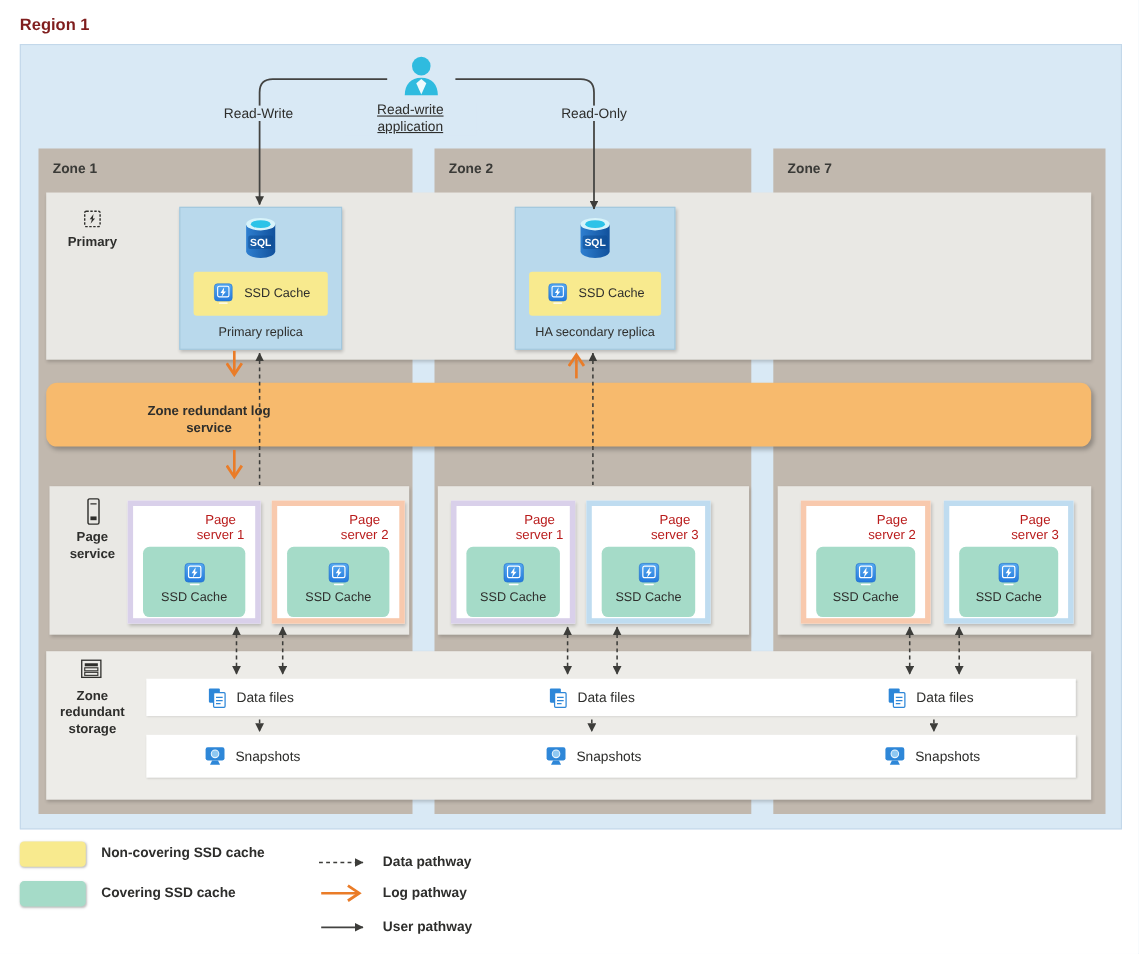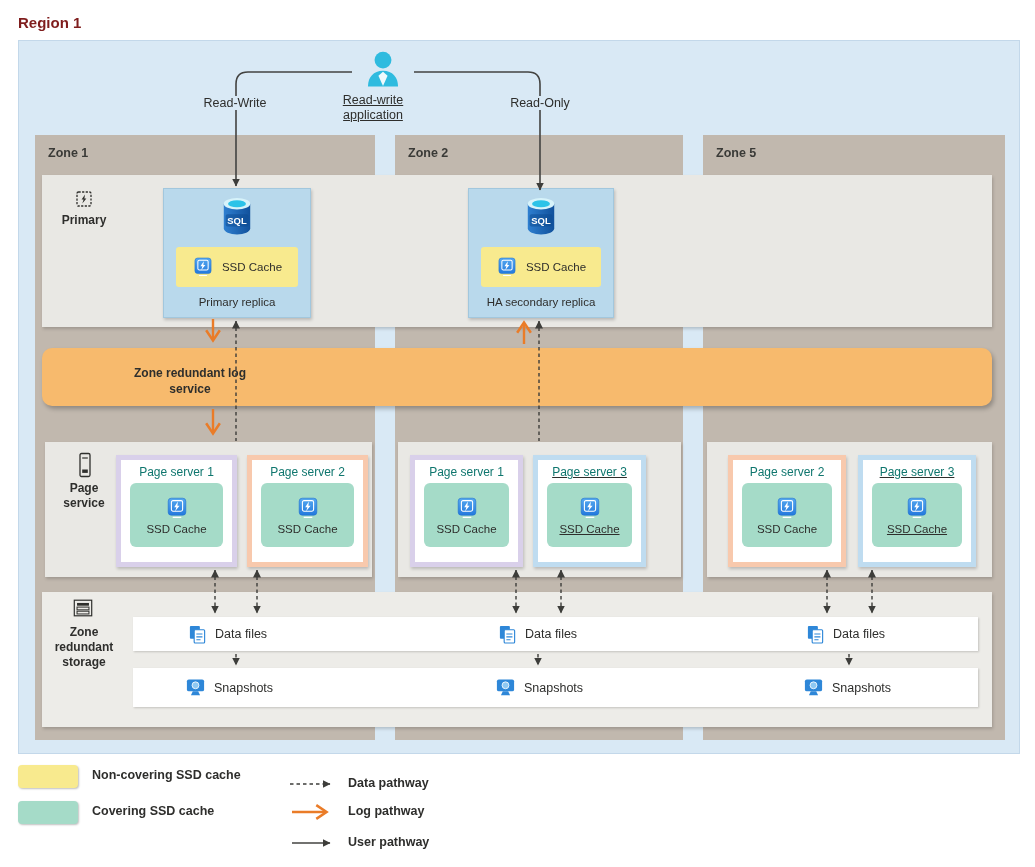--- a/index.html
+++ b/index.html
@@ -24,22 +24,22 @@
   .sql-ic{display:block;margin:8px auto 0;width:34px;height:40px;}
   .cache-box{position:absolute;left:12px;right:12px;top:58px;height:40px;border-radius:3px;
              display:flex;align-items:center;justify-content:center;gap:8px;}
   .cache-yellow{background:#f8ea8e;}
   .cache-green{background:#a5dbc8;}
   .cache-lbl{font-size:11.5px;color:#2e2e2c;text-align:center;}
   .replica-caption{position:absolute;left:0;right:0;bottom:9px;text-align:center;font-size:11.5px;color:#2e2e2c;}
   .ps-box{top:455px;height:112px;background:#ffffff;box-shadow:1px 2px 3px rgba(0,0,0,.2);z-index:5;box-sizing:border-box;}
   .ps-b1{border:5px solid #d9d0ea;}
   .ps-b2{border:5px solid #f8c9ad;}
-  .ps-b3{border:5px solid #bfdcf0;text-decoration:underline;}
-  .ps-title{margin-top:5px;text-align:center;font-size:12px;color:#0f766e;}
+  .ps-b3{border:5px solid #bfdcf0;}
+  .ps-title{margin-top:5px;text-align:center;font-size:12px;color:#b91c1c;padding-left:48px;}
   .ps-cache{margin:4px 9px 0;height:64px;border-radius:6px;background:#a5dbc8;
             display:flex;flex-direction:column;align-items:center;justify-content:center;gap:3px;}
   .file-group{display:flex;align-items:center;gap:8px;z-index:6;}
   .file-lbl{font-size:12.5px;color:#2e2e2c;}
   .top-label{z-index:50;background:#d9e9f5;text-align:center;font-size:12.5px;color:#2e2e2c;}
   .legend-swatch{left:18px;width:60px;height:23px;border-radius:4px;box-shadow:1px 1px 2px rgba(0,0,0,.25);z-index:5;}
   .legend-lbl{font-size:12.5px;font-weight:bold;color:#2e2e2c;z-index:5;}
   svg.ic{display:block;}
   #arrows{position:absolute;left:0;top:0;z-index:40;pointer-events:none;}
   .hiddefs{position:absolute;width:0;height:0;overflow:hidden;}
@@ -108,21 +108,21 @@
   <div class="abs region-label">Region 1</div>
   <div class="abs region"></div>
 
   <div class="abs zone" style="left:35px;width:340px;">
     <span class="zone-label">Zone 1</span>
   </div>
   <div class="abs zone" style="left:395px;width:288px;">
     <span class="zone-label">Zone 2</span>
   </div>
   <div class="abs zone" style="left:703px;width:302px;">
-    <span class="zone-label">Zone 5</span>
+    <span class="zone-label">Zone 7</span>
   </div>
 
   <div class="abs band compute-band"></div>
   <div class="abs log-band">
     <div class="log-label">Zone redundant log service</div>
   </div>
   <div class="abs ps-panel" style="left:45px;width:327px;"></div>
   <div class="abs ps-panel" style="left:398px;width:283px;"></div>
   <div class="abs ps-panel" style="left:707px;width:285px;"></div>
   <div class="abs storage-band"></div>

